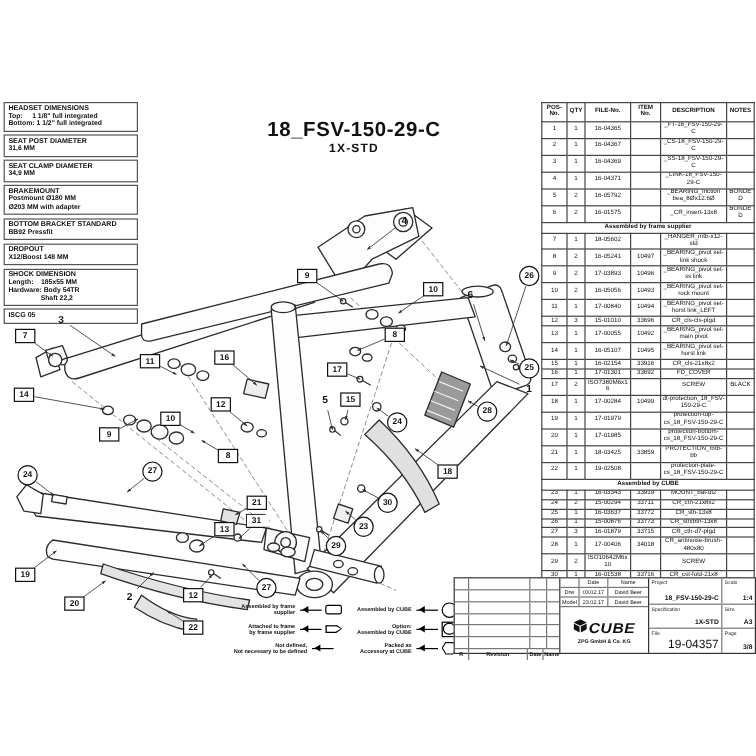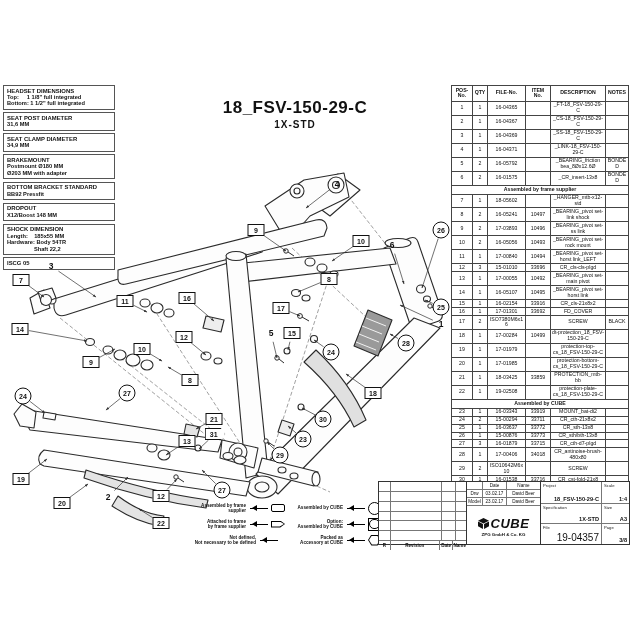--- a/index.html
+++ b/index.html
@@ -70,21 +70,21 @@
   .rev-cell:last-child{border-right:none;}
   .rc-r{width:11px}.rc-rev{width:50px}.rc-date{width:13px}.rc-name{flex:1}
   .rev-head{display:flex;align-items:center;}
   .rev-head .rev-cell{display:flex;align-items:center;justify-content:center;font-weight:700;}
   .mid{left:88px;top:0;width:74px;height:62px;border-right:0.8px solid #333;}
   .mid-row{display:flex;height:7px;border-bottom:0.6px solid #777;}
   .mid-c{display:flex;align-items:center;justify-content:center;border-right:0.6px solid #777;}
   .mid-c:last-child{border-right:none;}
   .mc-role{width:15px}.mc-date{width:23px}.mc-name{flex:1}
   .logo-area{height:40px;display:flex;flex-direction:column;align-items:center;justify-content:center;}
-  .brand{display:flex;align-items:center;gap:2px;}
+  .brand{display:flex;align-items:flex-start;gap:2px;}
   .brand-word{font-size:13px;font-weight:700;font-style:italic;letter-spacing:0.5px;
       transform:scaleY(0.92);}
   .company{font-size:4.4px;font-weight:600;margin-top:1px;}
   .rightz{left:162px;top:0;width:88px;height:62px;}
   .rz-row{display:flex;border-bottom:0.6px solid #777;}
   .rz-row:last-child{border-bottom:none;}
   .rz-main{width:61px;border-right:0.6px solid #777;position:relative;padding:1px 2px;box-sizing:border-box;}
   .rz-side{flex:1;position:relative;padding:1px 2px;box-sizing:border-box;}
   .rz-label{font-size:4.2px;color:#222;}
   .rz-val{position:absolute;right:2px;bottom:1.5px;font-weight:700;font-size:5.6px;}

